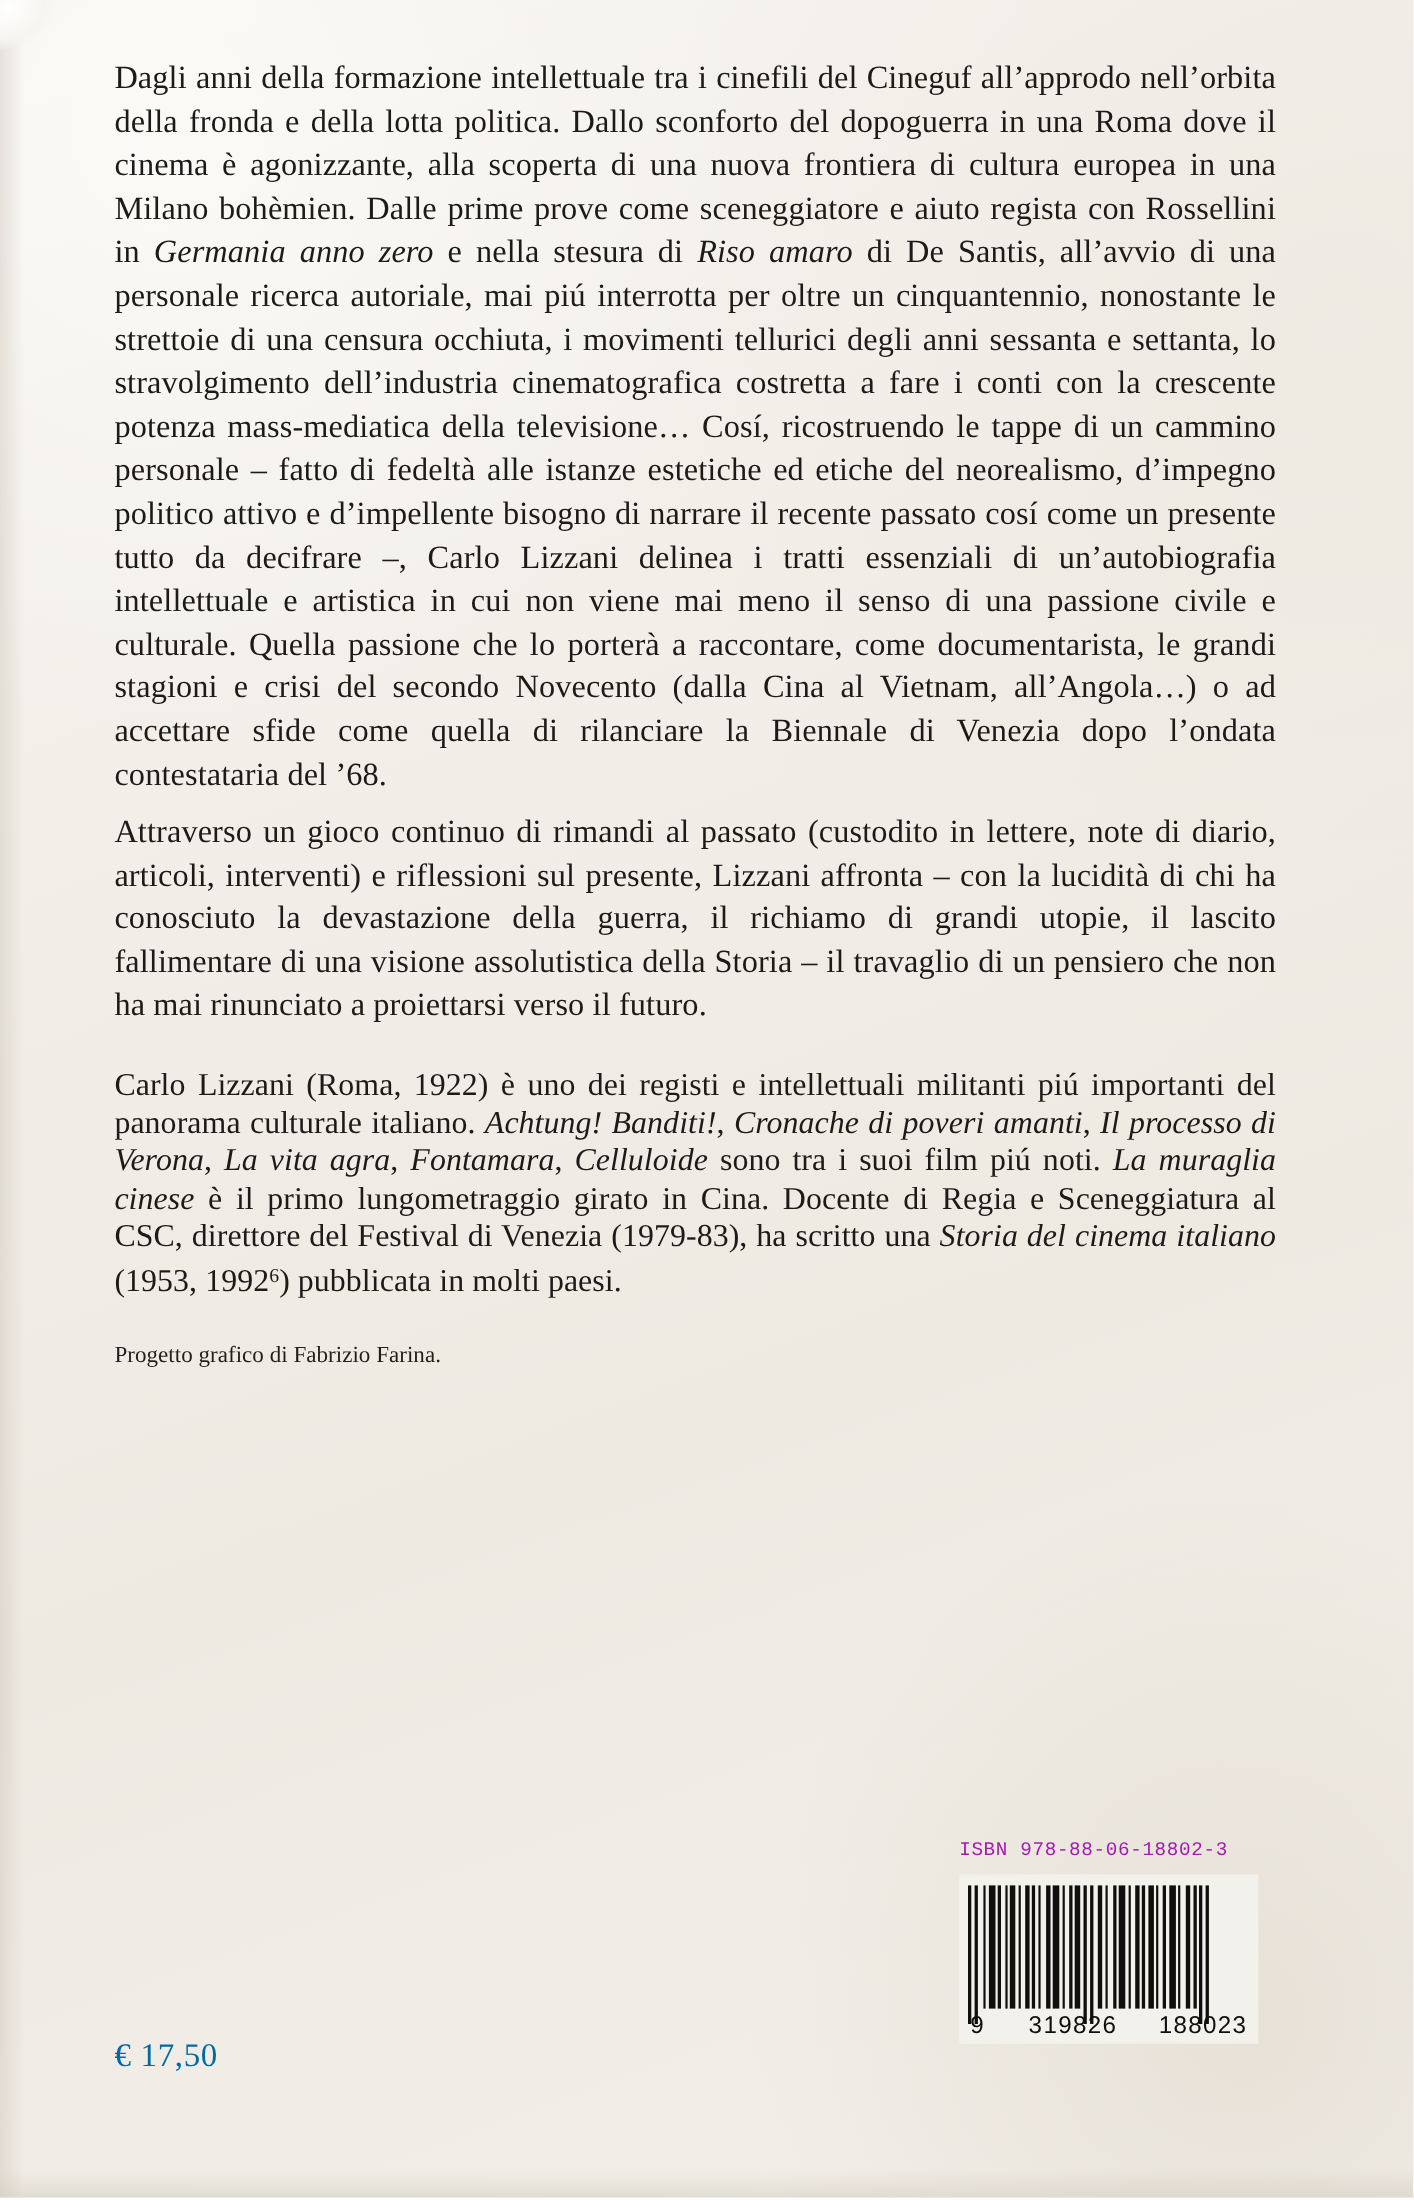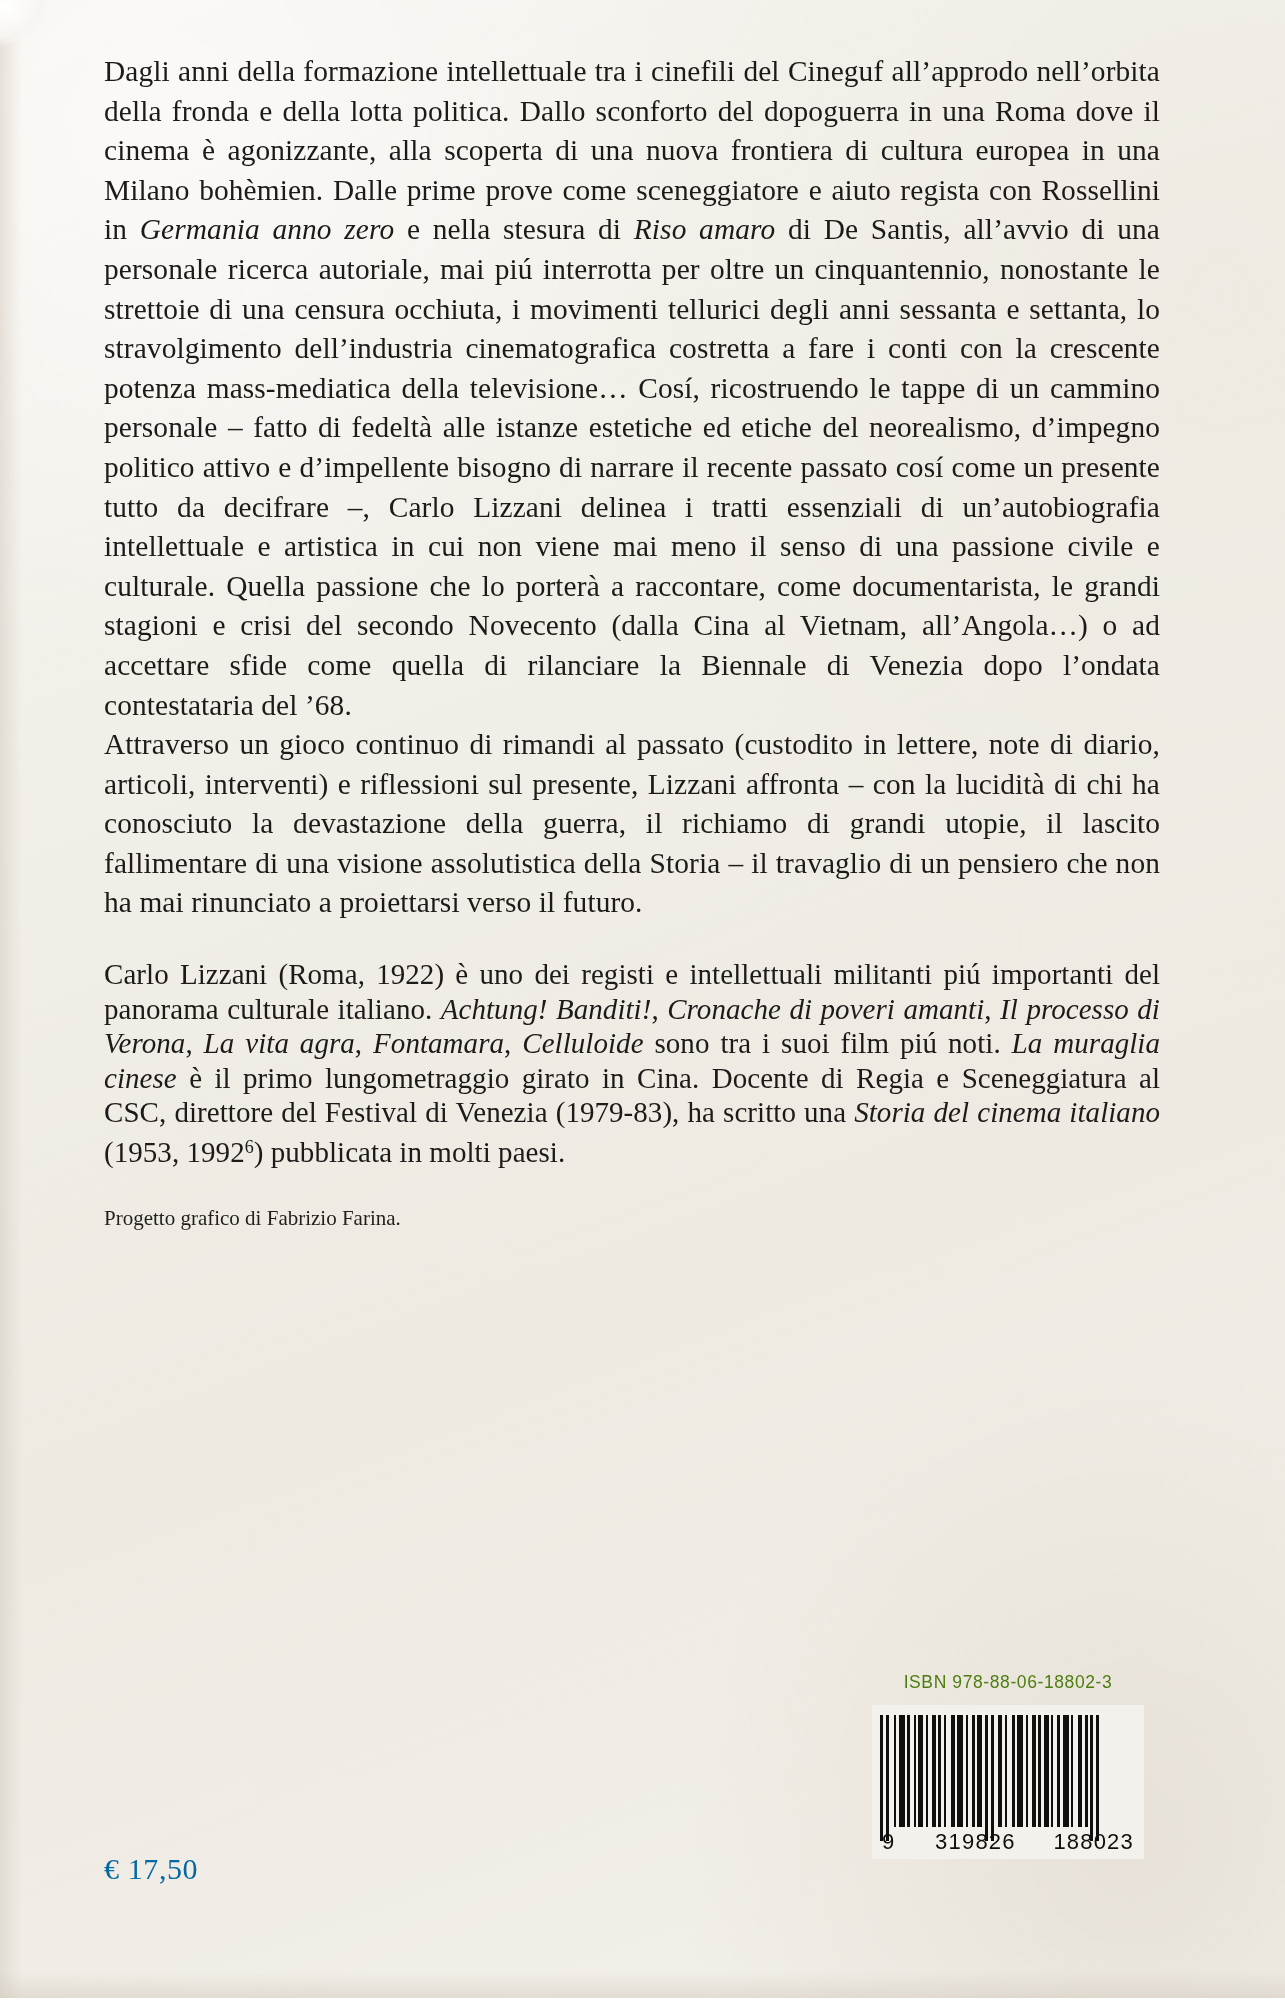--- a/index.html
+++ b/index.html
@@ -64,21 +64,21 @@
   .blurb {
     font-size: 29.4px;
     line-height: 39.6px;
     color: #1d1b19;
     text-align: justify;
     text-justify: inter-word;
     letter-spacing: 0.1px;
     margin: 0;
     -webkit-font-smoothing: antialiased;
   }
-  .blurb + .blurb { margin-top: 0; }
+  .blurb + .blurb { margin-top: 12px; }
 
   .bio {
     margin-top: 34px;
     font-size: 29px;
     line-height: 34.6px;
     color: #1d1b19;
     text-align: justify;
     letter-spacing: 0.05px;
   }
 
@@ -115,25 +115,24 @@
     color: #0369a1;
     letter-spacing: 0.6px;
   }
   .barcode-wrap {
     position: absolute;
     left: 872px;
     top: 0;
     width: 272px;
   }
   .isbn-label {
-    font-family: Liberation Sans, sans-serif;
+    font-family: Liberation Mono, monospace;
     font-size: 17.5px;
     letter-spacing: 0.6px;
-    color: #4d7c0f;
-    text-align: center;
+    color: #a21caf;
     margin-bottom: 12px;
     white-space: nowrap;
   }
   .barcode-box {
     background: #f3f1ec;
     padding: 10px 8px 4px 8px;
   }
   .bars {
     height: 112px;
     display: flex;

